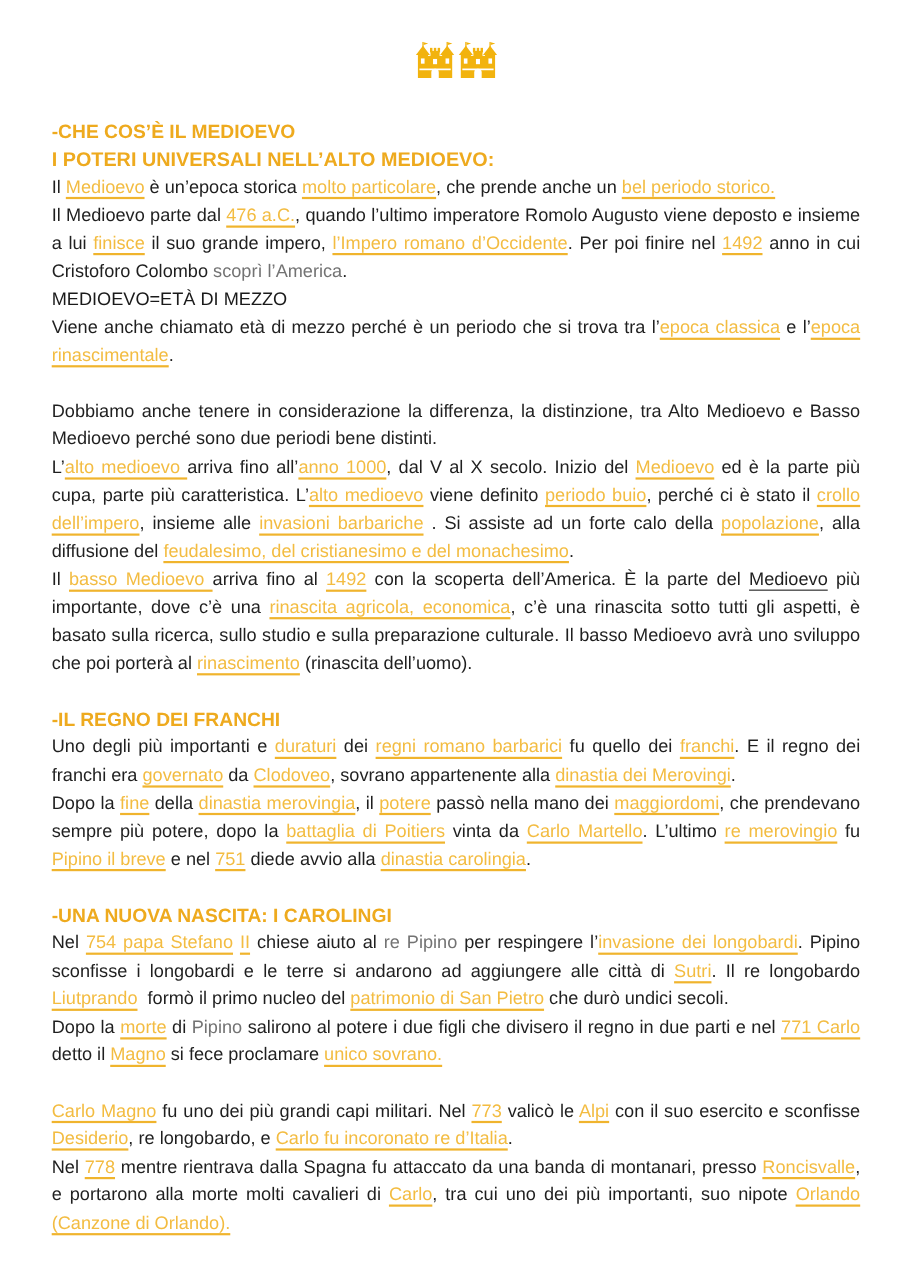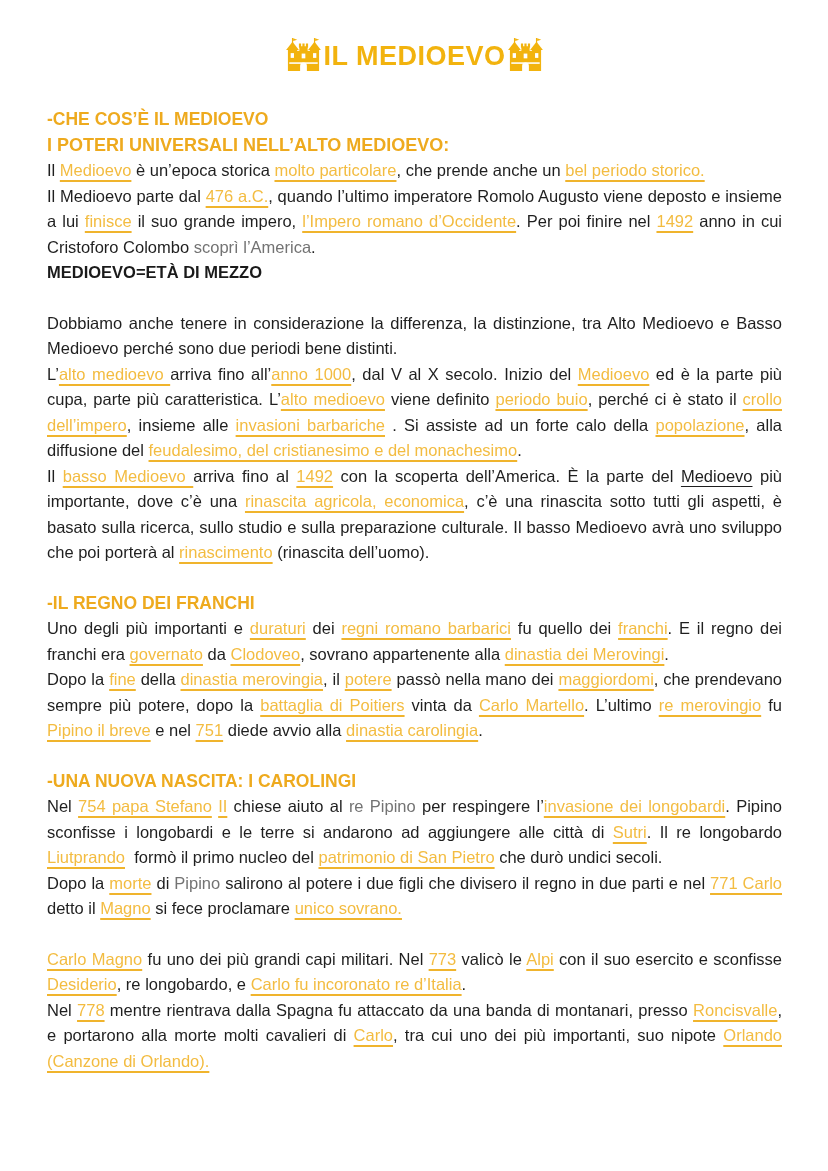--- a/index.html
+++ b/index.html
@@ -50,21 +50,21 @@
   .h1 { font-size: 18px; }
   .h2 { font-size: 17.5px; }
   .para {
     margin: 0;
     font-size: 16.5px;
     line-height: 25.5px;
     text-align: justify;
   }
   .spacer { height: 25px; }
   .run-k  { color: #1f1f1f; }
-  .run-b  { color: #1a1a1a; font-weight: 700; }
+  .run-b  { color: #1a1a1a; font-weight: 400; }
   .run-g  { color: #737373; }
   .run-gu {
     color: #F3BC41;
     text-decoration: underline;
     text-decoration-color: #F0B42D;
     text-decoration-thickness: 1.5px;
     text-underline-offset: 3.5px;
   }
   .run-ku {
     color: #1f1f1f;
@@ -96,21 +96,21 @@
         <rect x="15.5" y="9" width="9" height="5.5"></rect>
         <rect x="12" y="14" width="16" height="22"></rect>
       </g>
       <g fill="#ffffff">
         <rect x="6" y="16.5" width="3.6" height="5.2"></rect>
         <rect x="30.4" y="16.5" width="3.6" height="5.2"></rect>
         <rect x="18" y="17" width="4" height="5.2"></rect>
         <rect x="4.5" y="26.5" width="31" height="1.7"></rect>
         <path d="M16.3 36 v-5.6 a3.7 3.7 0 0 1 7.4 0 V36 z"></path>
       </g>
-    </svg><span class="title-text">IL MEDIOEVO</span><svg class="castle" viewBox="0 0 40 36" xmlns="http://www.w3.org/2000/svg">
+    </svg><svg class="castle" viewBox="0 0 40 36" xmlns="http://www.w3.org/2000/svg">
       <g fill="#F2B30E">
         <polygon points="1,13 8,4 15,13"></polygon>
         <rect x="3" y="13" width="10" height="23"></rect>
         <rect x="7.4" y="0" width="1.3" height="5.5"></rect>
         <polygon points="8.7,0.4 13.2,1.8 8.7,3.2"></polygon>
         <polygon points="25,13 32,4 39,13"></polygon>
         <rect x="27" y="13" width="10" height="23"></rect>
         <rect x="31.4" y="0" width="1.3" height="5.5"></rect>
         <polygon points="32.7,0.4 37.2,1.8 32.7,3.2"></polygon>
         <rect x="15" y="6" width="2.4" height="4.5"></rect>
@@ -128,20 +128,21 @@
       </g>
     </svg>
   </div>
 
   <div>
       <div class="heading h2">-CHE COS’È IL MEDIOEVO</div>
       <div class="heading h1">I POTERI UNIVERSALI NELL’ALTO MEDIOEVO:</div>
       <p class="para"><span class="run-k">Il </span><span class="run-gu">Medioevo</span><span class="run-k"> è un’epoca storica </span><span class="run-gu">molto particolare</span><span class="run-k">, che prende anche un </span><span class="run-gu">bel periodo storico.</span></p>
       <p class="para"><span class="run-k">Il Medioevo parte dal </span><span class="run-gu">476 a.C.</span><span class="run-k">, quando l’ultimo imperatore Romolo Augusto viene deposto e insieme a lui </span><span class="run-gu">finisce</span><span class="run-k"> il suo grande impero, </span><span class="run-gu">l’Impero romano d’Occidente</span><span class="run-k">. Per poi finire nel </span><span class="run-gu">1492</span><span class="run-k"> anno in cui Cristoforo Colombo </span><span class="run-g">scoprì l’America</span><span class="run-k">.</span></p>
       <p class="para"><span class="run-b">MEDIOEVO=ETÀ DI MEZZO</span></p>
+      <p class="para"><span class="run-k">Viene anche chiamato età di mezzo perché è un periodo che si trova tra l’</span><span class="run-gu">epoca classica</span><span class="run-k"> e l’</span><span class="run-gu">epoca rinascimentale</span><span class="run-k">.</span></p>
       <div class="spacer"></div>
       <p class="para"><span class="run-k">Dobbiamo anche tenere in considerazione la differenza, la distinzione, tra Alto Medioevo e Basso Medioevo perché sono due periodi bene distinti.</span></p>
       <p class="para"><span class="run-k">L’</span><span class="run-gu">alto medioevo </span><span class="run-k">arriva fino all’</span><span class="run-gu">anno 1000</span><span class="run-k">, dal V al X secolo. Inizio del </span><span class="run-gu">Medioevo</span><span class="run-k"> ed è la parte più cupa, parte più caratteristica. L’</span><span class="run-gu">alto medioevo</span><span class="run-k"> viene definito </span><span class="run-gu">periodo buio</span><span class="run-k">, perché ci è stato il </span><span class="run-gu">crollo dell’impero</span><span class="run-k">, insieme alle </span><span class="run-gu">invasioni barbariche</span><span class="run-k"> . Si assiste ad un forte calo della </span><span class="run-gu">popolazione</span><span class="run-k">, alla diffusione del </span><span class="run-gu">feudalesimo, del cristianesimo e del monachesimo</span><span class="run-k">.</span></p>
       <p class="para"><span class="run-k">Il </span><span class="run-gu">basso Medioevo </span><span class="run-k">arriva fino al </span><span class="run-gu">1492</span><span class="run-k"> con la scoperta dell’America. È la parte del </span><span class="run-ku">Medioevo</span><span class="run-k"> più importante, dove c’è una </span><span class="run-gu">rinascita agricola, economica</span><span class="run-k">, c’è una rinascita sotto tutti gli aspetti, è basato sulla ricerca, sullo studio e sulla preparazione culturale. Il basso Medioevo avrà uno sviluppo che poi porterà al </span><span class="run-gu">rinascimento</span><span class="run-k"> (rinascita dell’uomo).</span></p>
       <div class="spacer"></div>
       <div class="heading h2">-IL REGNO DEI FRANCHI</div>
       <p class="para"><span class="run-k">Uno degli più importanti e </span><span class="run-gu">duraturi</span><span class="run-k"> dei </span><span class="run-gu">regni romano barbarici</span><span class="run-k"> fu quello dei </span><span class="run-gu">franchi</span><span class="run-k">. E il regno dei franchi era </span><span class="run-gu">governato</span><span class="run-k"> da </span><span class="run-gu">Clodoveo</span><span class="run-k">, sovrano appartenente alla </span><span class="run-gu">dinastia dei Merovingi</span><span class="run-k">.</span></p>
       <p class="para"><span class="run-k">Dopo la </span><span class="run-gu">fine</span><span class="run-k"> della </span><span class="run-gu">dinastia merovingia</span><span class="run-k">, il </span><span class="run-gu">potere</span><span class="run-k"> passò nella mano dei </span><span class="run-gu">maggiordomi</span><span class="run-k">, che prendevano sempre più potere, dopo la </span><span class="run-gu">battaglia di Poitiers</span><span class="run-k"> vinta da </span><span class="run-gu">Carlo Martello</span><span class="run-k">. L’ultimo </span><span class="run-gu">re merovingio</span><span class="run-k"> fu </span><span class="run-gu">Pipino il breve</span><span class="run-k"> e nel </span><span class="run-gu">751</span><span class="run-k"> diede avvio alla </span><span class="run-gu">dinastia carolingia</span><span class="run-k">.</span></p>
       <div class="spacer"></div>
       <div class="heading h2">-UNA NUOVA NASCITA: I CAROLINGI</div>

